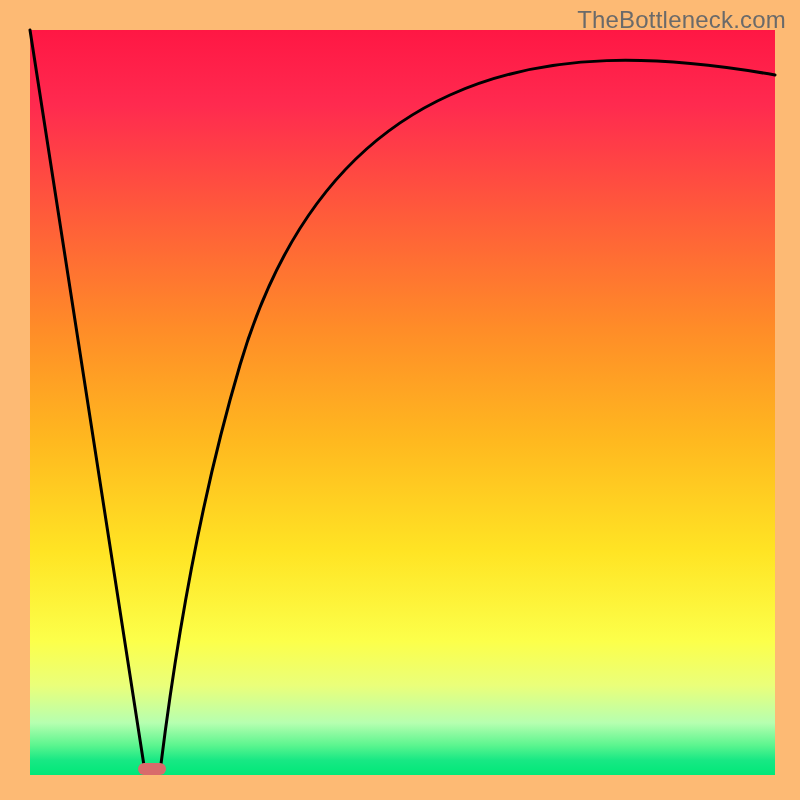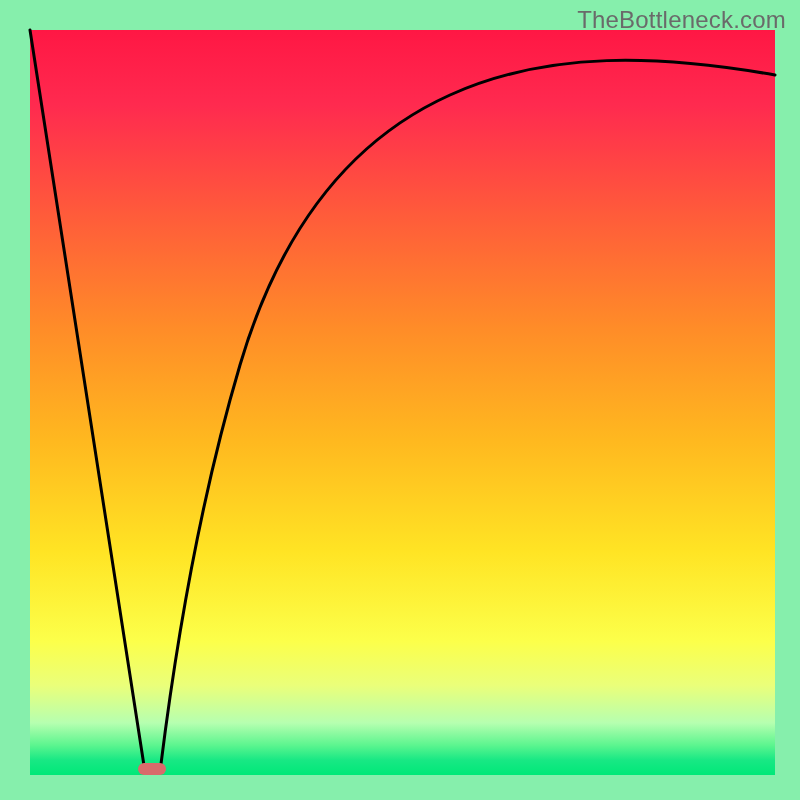--- a/index.html
+++ b/index.html
@@ -1,19 +1,19 @@
 <!DOCTYPE html>
 <html><head>
 <meta charset="utf-8">
 <style>
   * { margin: 0; padding: 0; box-sizing: border-box; }
   html, body { width: 800px; height: 800px; overflow: hidden; }
   .outer {
     width: 800px; height: 800px;
-    background: #86efac;
+    background: #fdba74;
     position: relative;
   }
   .plot {
     position: absolute;
     left: 30px; top: 30px;
     width: 745px; height: 745px;
     background: linear-gradient(to bottom,
       #ff1744 0%,
       #ff2a4f 10%,
       #ff5c3a 25%,

